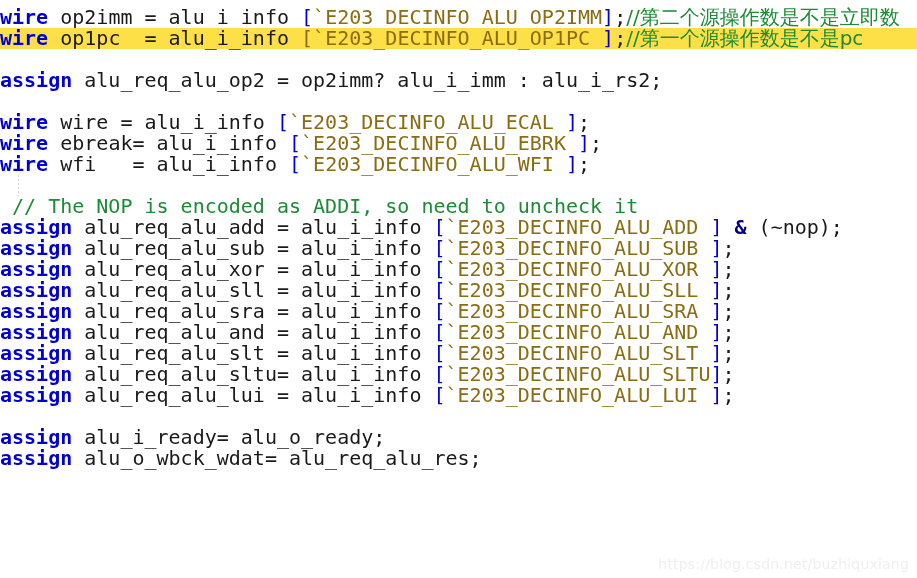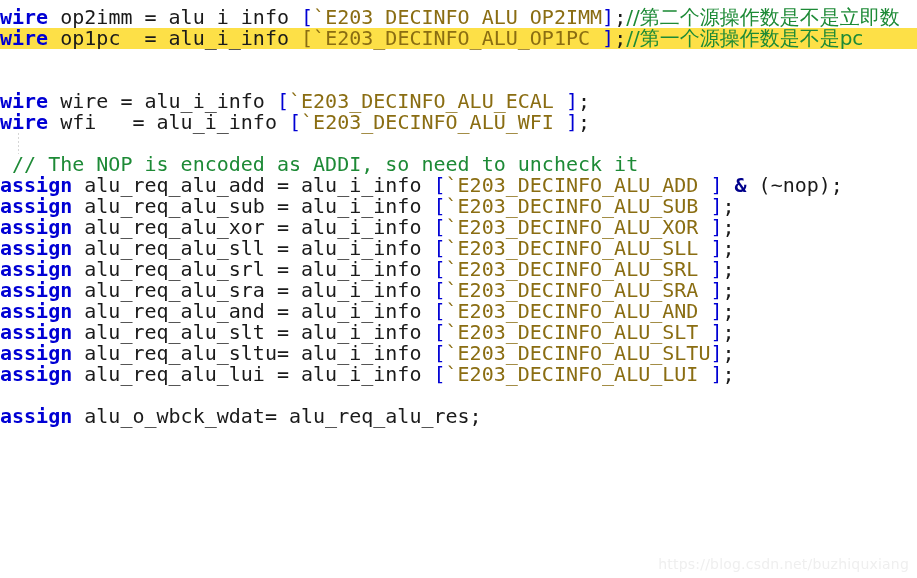--- a/index.html
+++ b/index.html
@@ -77,32 +77,34 @@
   }
 </style>
 </head>
 <body>
 
 <div id="editor">
   <div id="code-area">
       <div class="code-line"><span class="tok-kw">wire</span><span class="tok-plain"> op2imm = alu_i_info </span><span class="tok-punct">[</span><span class="tok-macro">`E203_DECINFO_ALU_OP2IMM</span><span class="tok-punct">]</span><span class="tok-plain">;</span><span class="tok-comment cjk">//第二个源操作数是不是立即数</span></div>
       <div class="code-line highlighted"><span class="tok-kw">wire</span><span class="tok-plain"> op1pc  = alu_i_info </span><span class="tok-macro">[`E203_DECINFO_ALU_OP1PC </span><span class="tok-punct">]</span><span class="tok-plain">;</span><span class="tok-comment cjk">//第一个源操作数是不是pc</span></div>
       <div class="code-line">&nbsp;</div>
+      <div class="code-line"><span class="tok-kw">assign</span><span class="tok-plain"> alu_req_alu_op2 = op2imm? alu_i_imm : alu_i_rs2;</span></div>
       <div class="code-line">&nbsp;</div>
       <div class="code-line"><span class="tok-kw">wire</span><span class="tok-plain"> wire = alu_i_info </span><span class="tok-punct">[</span><span class="tok-macro">`E203_DECINFO_ALU_ECAL </span><span class="tok-punct">]</span><span class="tok-plain">;</span></div>
+      <div class="code-line"><span class="tok-kw">wire</span><span class="tok-plain"> ebreak= alu_i_info </span><span class="tok-punct">[</span><span class="tok-macro">`E203_DECINFO_ALU_EBRK </span><span class="tok-punct">]</span><span class="tok-plain">;</span></div>
       <div class="code-line"><span class="tok-kw">wire</span><span class="tok-plain"> wfi   = alu_i_info </span><span class="tok-punct">[</span><span class="tok-macro">`E203_DECINFO_ALU_WFI </span><span class="tok-punct">]</span><span class="tok-plain">;</span></div>
       <div class="code-line guide">&nbsp;</div>
       <div class="code-line"><span class="tok-comment"> // The NOP is encoded as ADDI, so need to uncheck it</span></div>
       <div class="code-line"><span class="tok-kw">assign</span><span class="tok-plain"> alu_req_alu_add = alu_i_info </span><span class="tok-punct">[</span><span class="tok-macro">`E203_DECINFO_ALU_ADD </span><span class="tok-punct">]</span><span class="tok-plain"> </span><span class="tok-op">&amp;</span><span class="tok-plain"> (~nop);</span></div>
       <div class="code-line"><span class="tok-kw">assign</span><span class="tok-plain"> alu_req_alu_sub = alu_i_info </span><span class="tok-punct">[</span><span class="tok-macro">`E203_DECINFO_ALU_SUB </span><span class="tok-punct">]</span><span class="tok-plain">;</span></div>
       <div class="code-line"><span class="tok-kw">assign</span><span class="tok-plain"> alu_req_alu_xor = alu_i_info </span><span class="tok-punct">[</span><span class="tok-macro">`E203_DECINFO_ALU_XOR </span><span class="tok-punct">]</span><span class="tok-plain">;</span></div>
       <div class="code-line"><span class="tok-kw">assign</span><span class="tok-plain"> alu_req_alu_sll = alu_i_info </span><span class="tok-punct">[</span><span class="tok-macro">`E203_DECINFO_ALU_SLL </span><span class="tok-punct">]</span><span class="tok-plain">;</span></div>
-      <div class="code-line"><span class="tok-kw">assign</span><span class="tok-plain"> alu_req_alu_srl = alu_i_info </span><span class="tok-punct">[</span><span class="tok-macro">`E203_DECINFO_ALU_SRL </span><span class="tok-punct">]</span><span class="tok-plain">;</span></div>
       <div class="code-line"><span class="tok-kw">assign</span><span class="tok-plain"> alu_req_alu_sra = alu_i_info </span><span class="tok-punct">[</span><span class="tok-macro">`E203_DECINFO_ALU_SRA </span><span class="tok-punct">]</span><span class="tok-plain">;</span></div>
       <div class="code-line"><span class="tok-kw">assign</span><span class="tok-plain"> alu_req_alu_and = alu_i_info </span><span class="tok-punct">[</span><span class="tok-macro">`E203_DECINFO_ALU_AND </span><span class="tok-punct">]</span><span class="tok-plain">;</span></div>
       <div class="code-line"><span class="tok-kw">assign</span><span class="tok-plain"> alu_req_alu_slt = alu_i_info </span><span class="tok-punct">[</span><span class="tok-macro">`E203_DECINFO_ALU_SLT </span><span class="tok-punct">]</span><span class="tok-plain">;</span></div>
       <div class="code-line"><span class="tok-kw">assign</span><span class="tok-plain"> alu_req_alu_sltu= alu_i_info </span><span class="tok-punct">[</span><span class="tok-macro">`E203_DECINFO_ALU_SLTU</span><span class="tok-punct">]</span><span class="tok-plain">;</span></div>
       <div class="code-line"><span class="tok-kw">assign</span><span class="tok-plain"> alu_req_alu_lui = alu_i_info </span><span class="tok-punct">[</span><span class="tok-macro">`E203_DECINFO_ALU_LUI </span><span class="tok-punct">]</span><span class="tok-plain">;</span></div>
       <div class="code-line">&nbsp;</div>
+      <div class="code-line"><span class="tok-kw">assign</span><span class="tok-plain"> alu_i_ready= alu_o_ready;</span></div>
       <div class="code-line"><span class="tok-kw">assign</span><span class="tok-plain"> alu_o_wbck_wdat= alu_req_alu_res;</span></div>
     </div>
   <div id="watermark">https://blog.csdn.net/buzhiquxiang</div>
 </div>
 
 </body></html>

